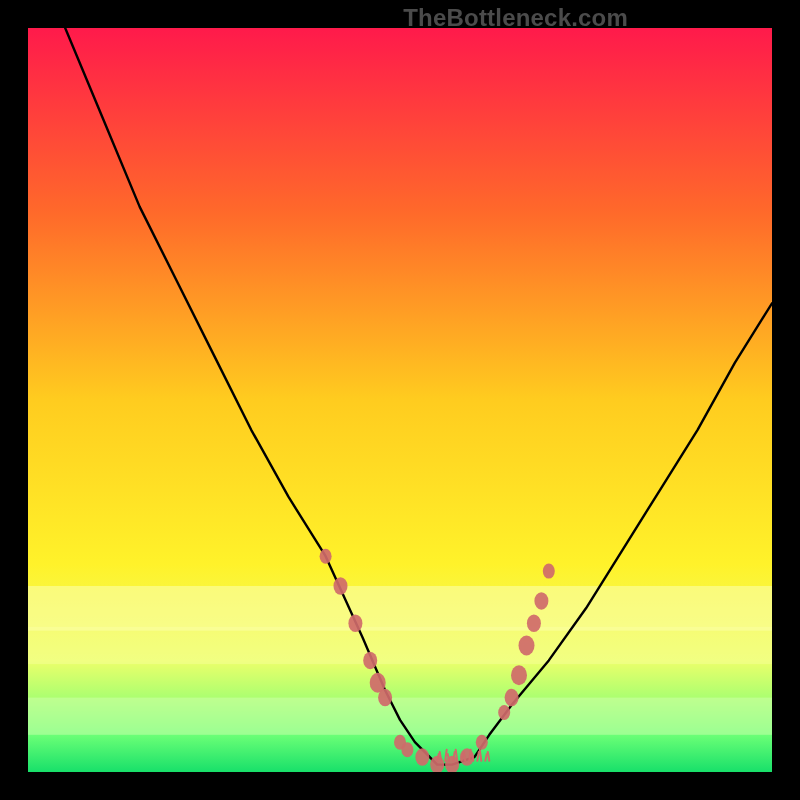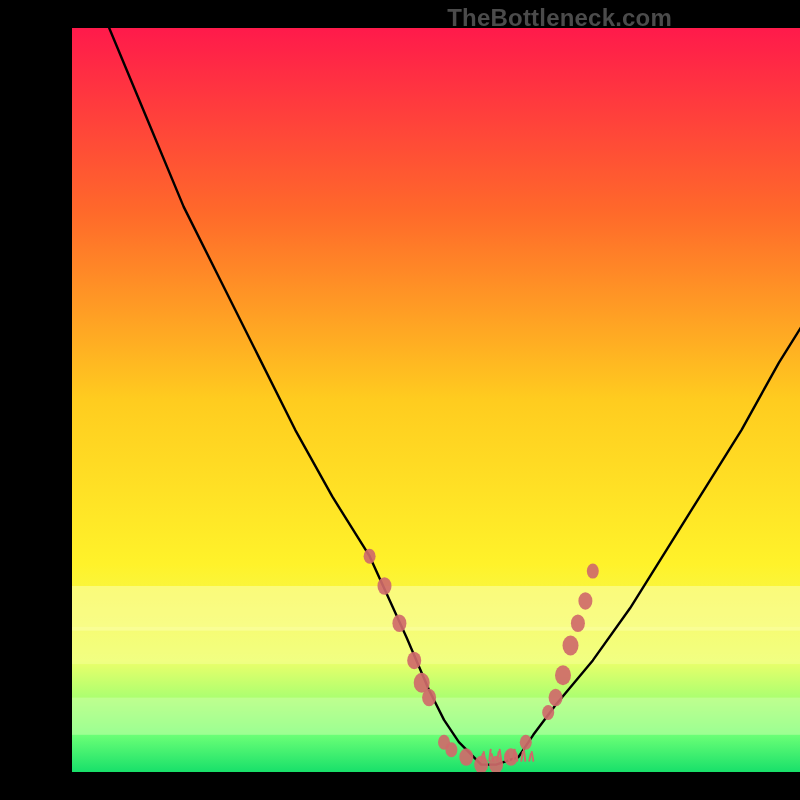--- a/index.html
+++ b/index.html
@@ -11,21 +11,20 @@
     background: #000;
     font-family: Arial, Helvetica, sans-serif;
   }
   .frame {
     position: absolute;
     left: 0;
     top: 0;
     width: 640px;
     height: 800px;
     background: #000;
-    margin-left: 44px;
   }
   .plot-area {
     position: absolute;
     left: 28px;
     top: 28px;
     width: 744px;
     height: 744px;
     overflow: hidden;
   }
   .watermark {

